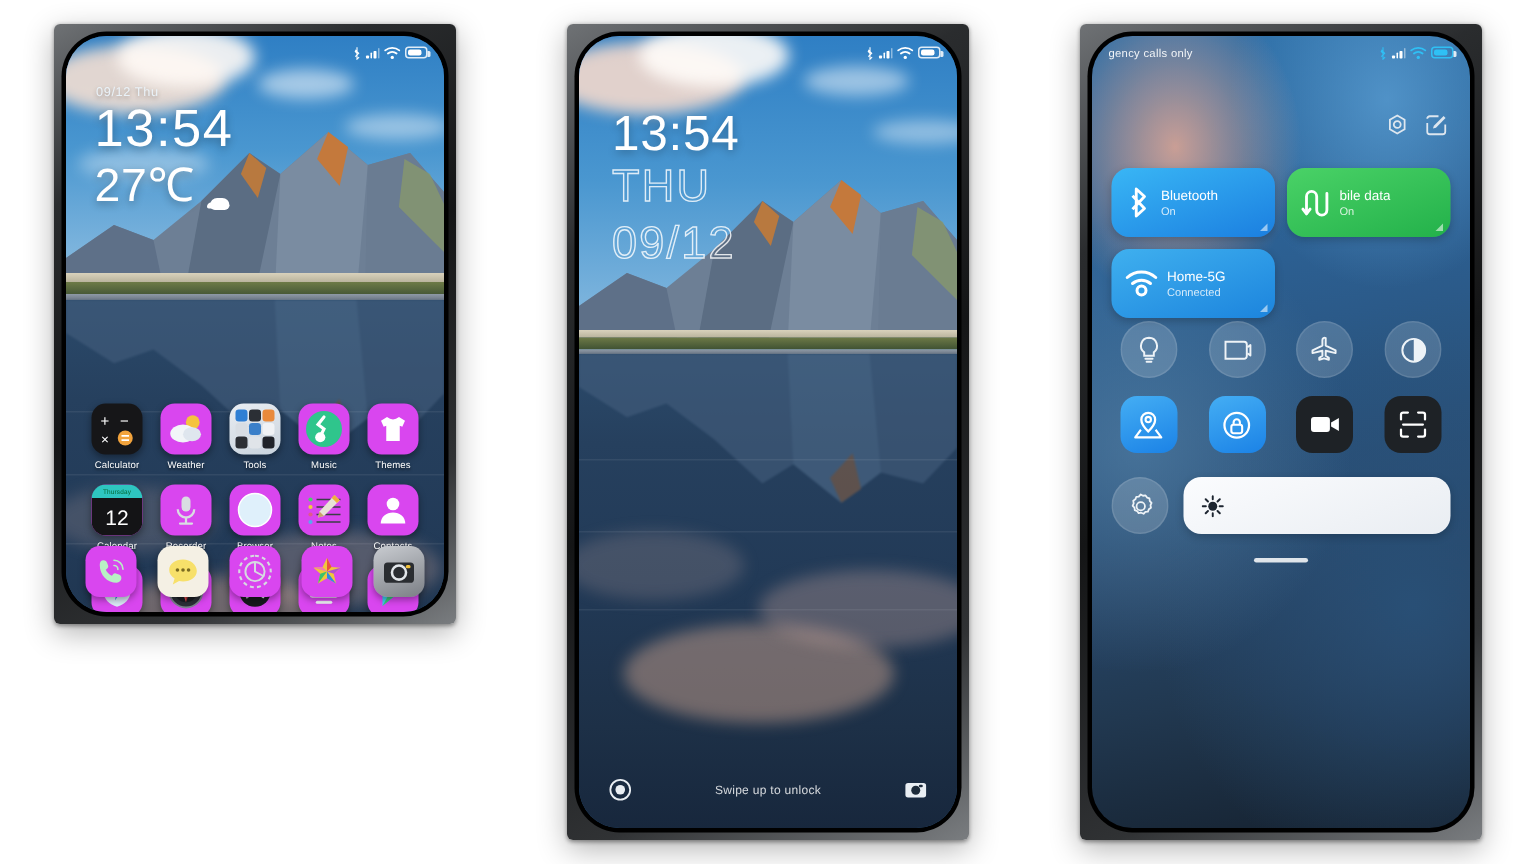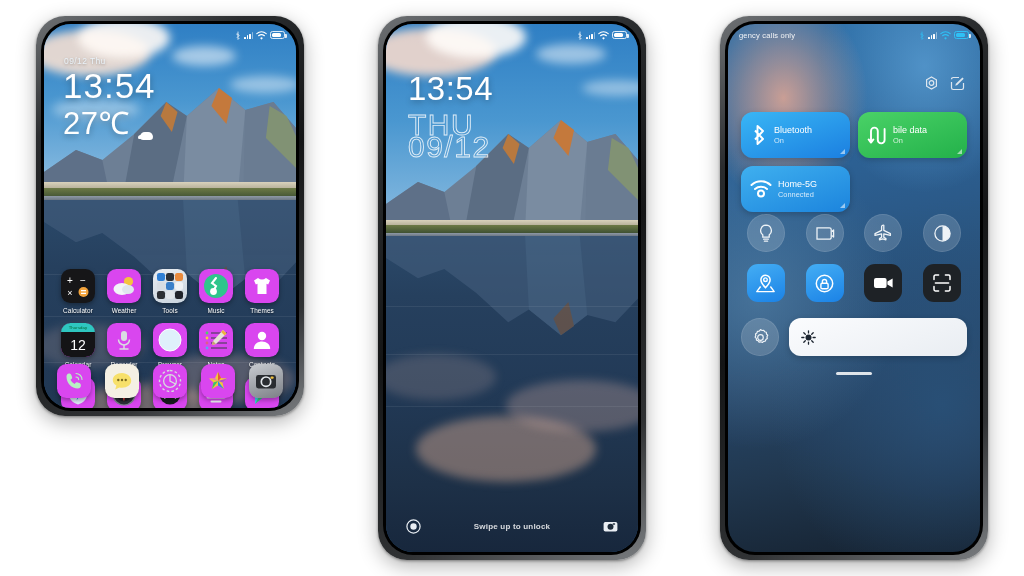--- a/index.html
+++ b/index.html
@@ -7,21 +7,21 @@
   body {
     background:#ffffff;
     font-family:"Liberation Sans", sans-serif;
     position:relative;
   }
   .stage { position:absolute; inset:0; }
 
   
   .phone {
     position:absolute;
-    border-radius:29px;
+    border-radius:4px;
     background:linear-gradient(150deg,#6f7275 0%,#2a2c2e 22%,#141516 50%,#303234 80%,#7a7d80 100%);
     padding:5px;
     box-shadow:0 6px 20px rgba(0,0,0,.30), 0 1px 3px rgba(0,0,0,.4);
   }
   .phone .bezel {
     width:100%; height:100%;
     border-radius:30px;
     background:#000;
     padding:3px;
     overflow:hidden;
@@ -119,24 +119,24 @@
   .dock { position:absolute; left:0; right:0; bottom:10px; display:flex;
           justify-content:space-between; padding:0 13px; z-index:6; }
 
   
   .lk-time { position:absolute; left:22px; top:48px; font-size:33px; font-weight:300; color:#fff;
              letter-spacing:.5px; line-height:1; text-shadow:0 2px 6px rgba(0,0,0,.28); }
   .lk-sub  { position:absolute; left:22px; font-size:30px; font-weight:300; line-height:1;
              color:transparent; -webkit-text-stroke:.9px rgba(255,255,255,.82);
              letter-spacing:1.5px; }
   .lk-dow  { top:86px; }
-  .lk-date { top:108px;text-align:right; }
+  .lk-date { top:124px;text-align:right; }
   .lk-bottom { position:absolute; left:0; right:0; bottom:18px; display:flex; align-items:center;
                justify-content:space-between; padding:0 20px; z-index:6; }
-  .lk-hint { font-size:8px; color:rgba(255,255,255,.82); letter-spacing:.2px;font-weight:bold; }
+  .lk-hint { font-size:8px; color:rgba(255,255,255,.82); letter-spacing:.2px; }
   .lk-btn  { width:15px; height:15px; display:flex; align-items:center; justify-content:center; }
 
   
   .cc-bg { position:absolute; inset:0;
     background:
       radial-gradient(120px 150px at 22% 14%, rgba(226,168,150,.85), transparent 70%),
       radial-gradient(150px 180px at 78% 8%,  rgba(95,160,210,.75), transparent 70%),
       radial-gradient(190px 200px at 12% 52%, rgba(96,140,175,.55), transparent 75%),
       radial-gradient(220px 240px at 85% 72%, rgba(44,82,120,.85), transparent 78%),
       linear-gradient(170deg,#2f6ea4 0%, #2e5f8e 30%, #2a4c70 58%, #22384f 80%, #16212e 100%);

